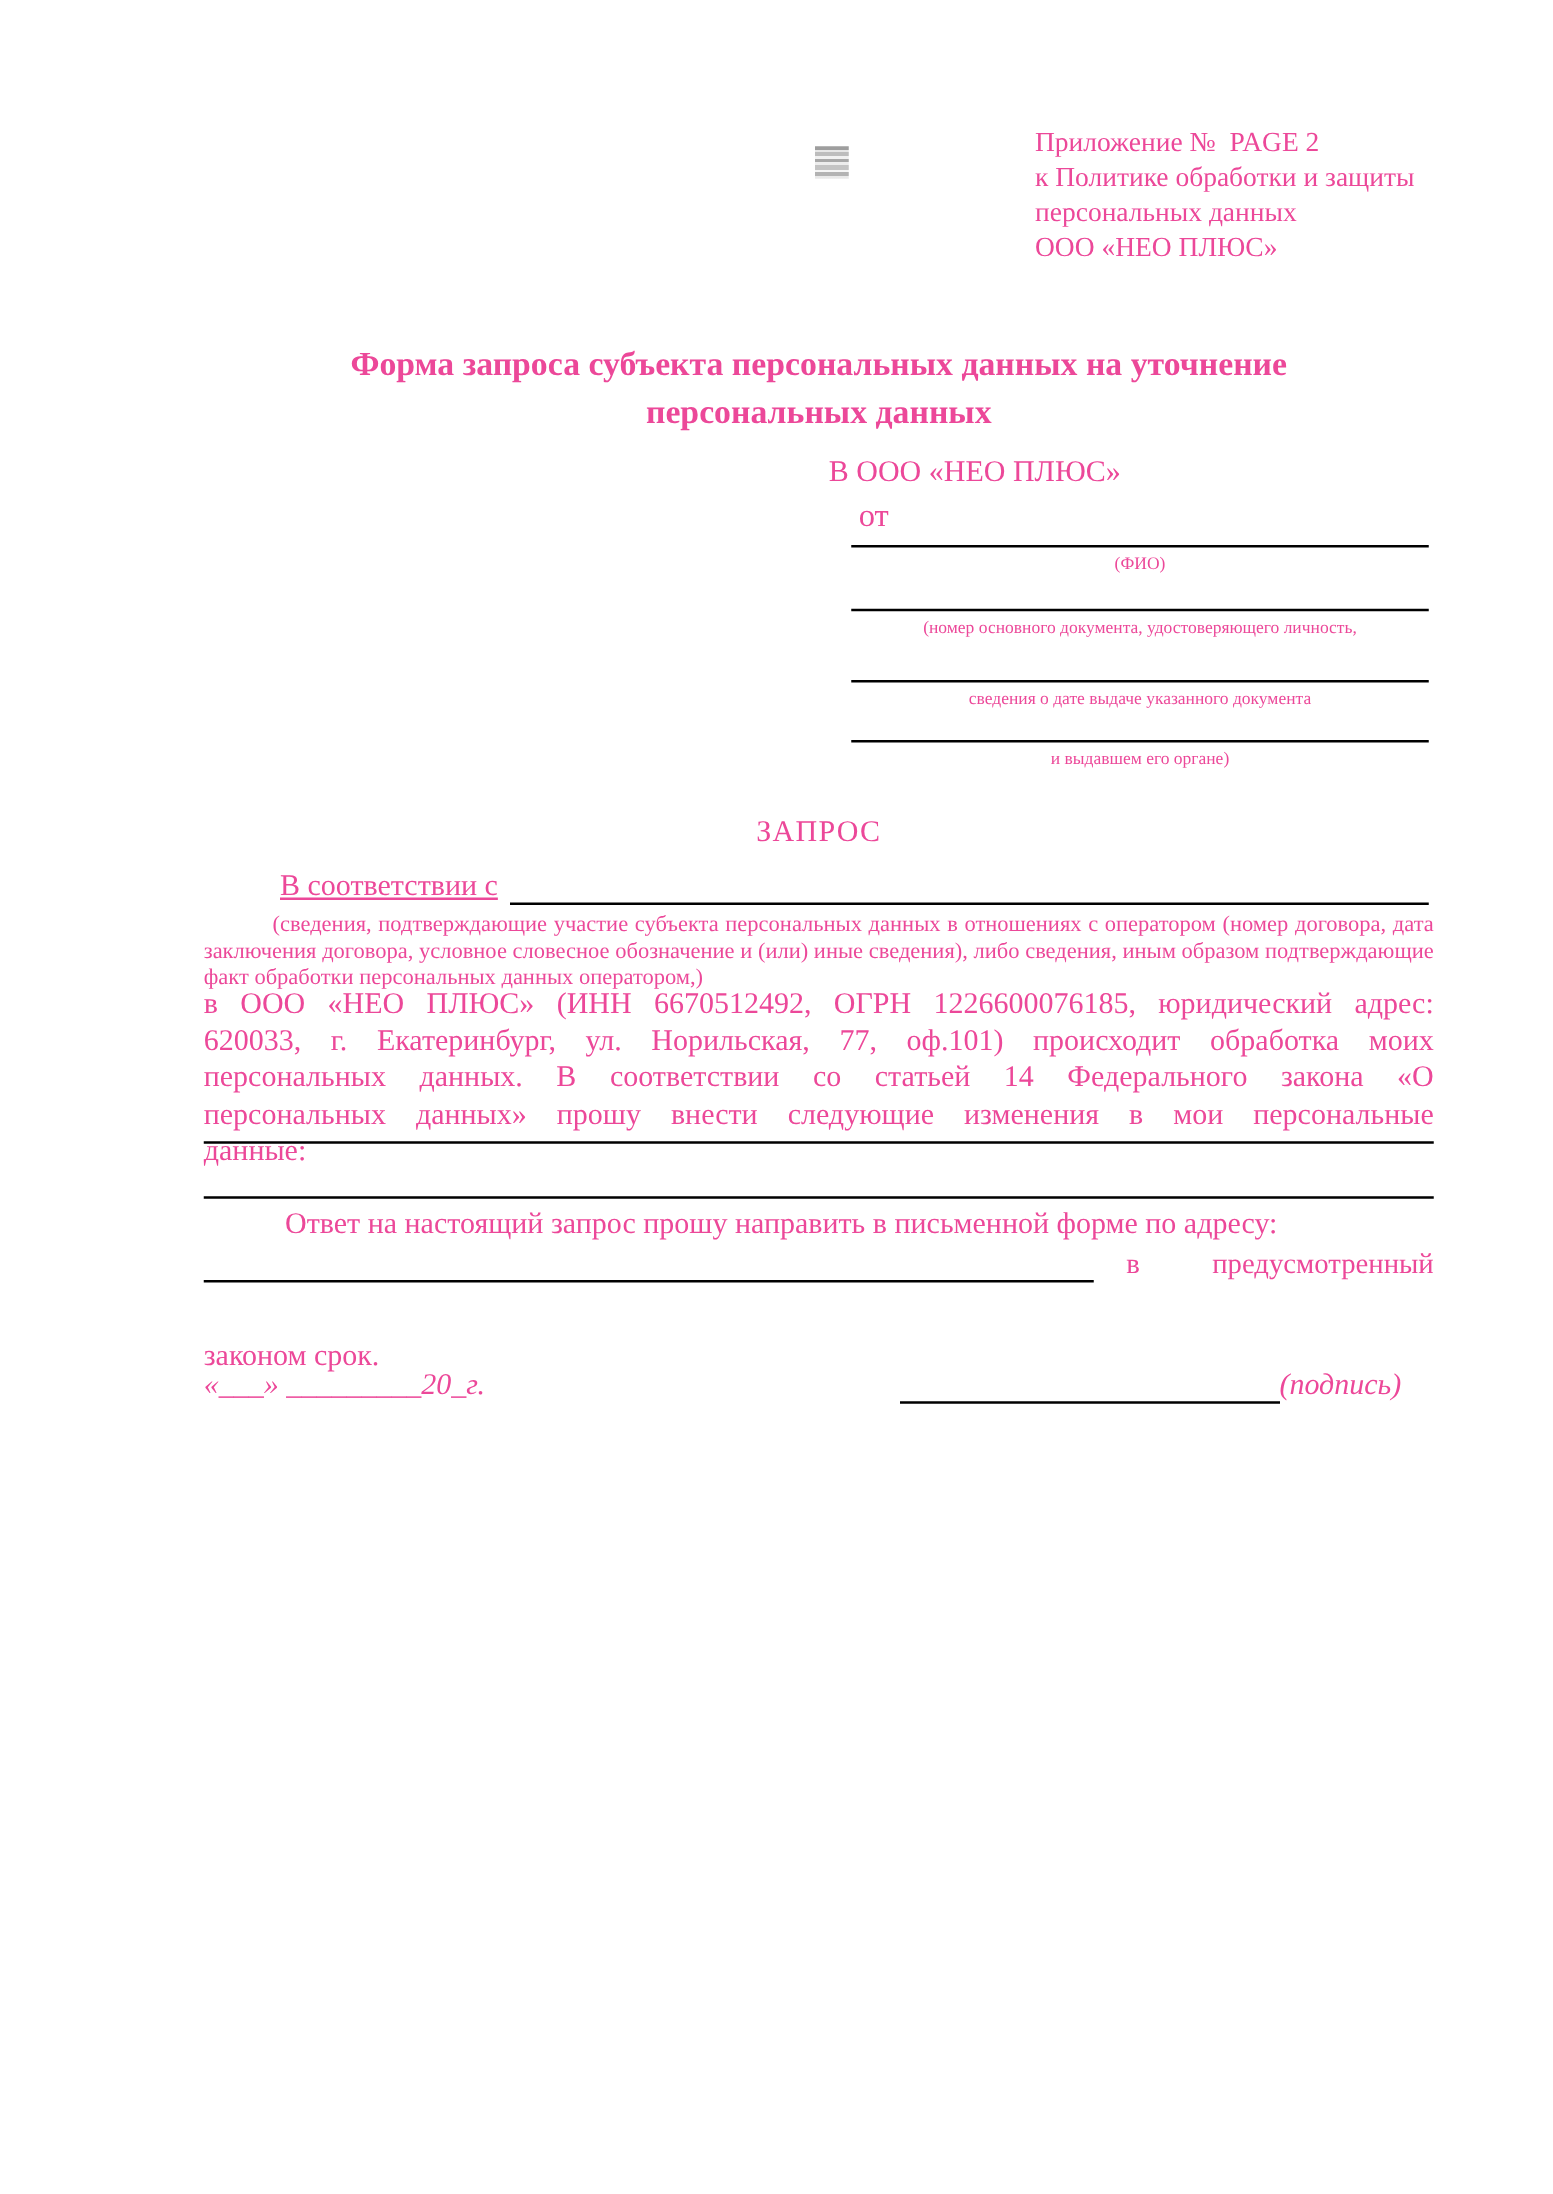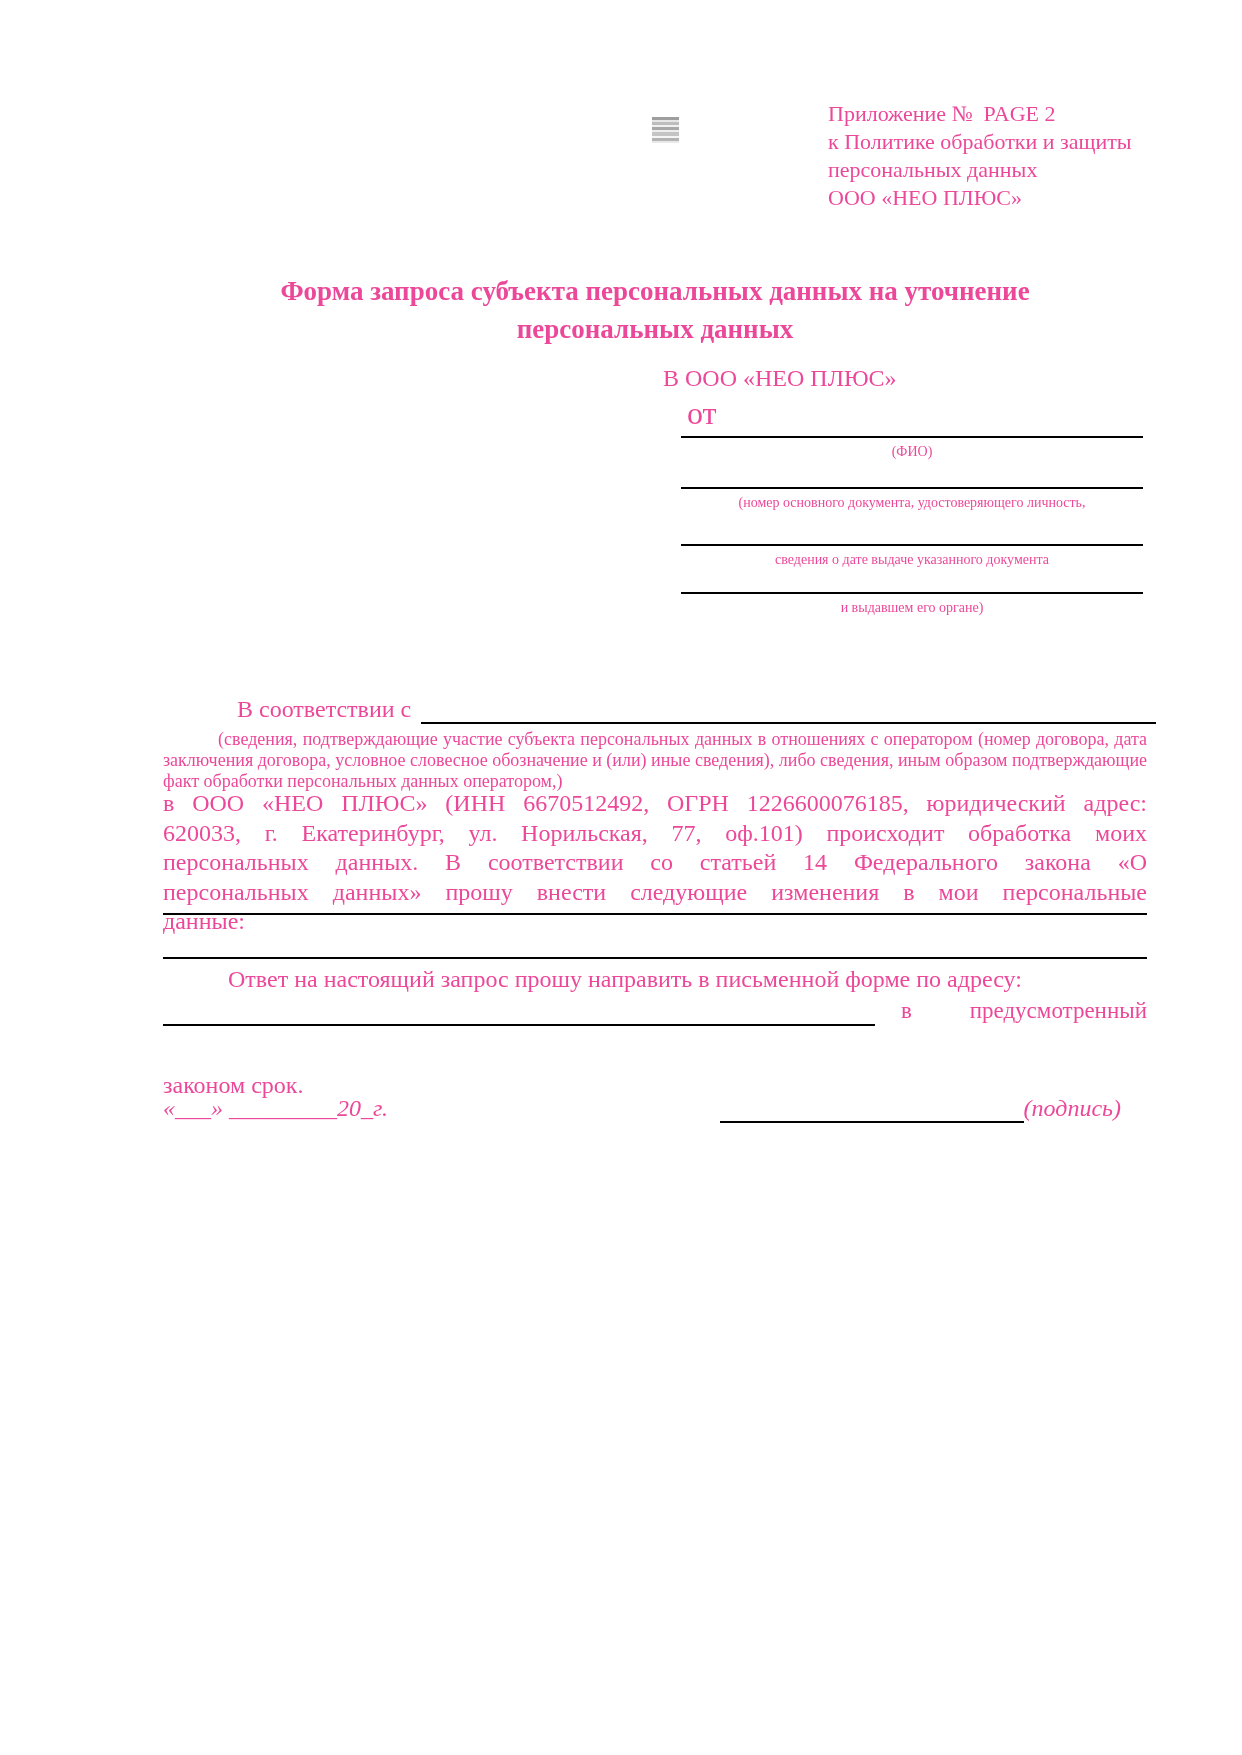--- a/index.html
+++ b/index.html
@@ -28,37 +28,37 @@
       #a8a8a8 10px 13px,#ededed 13px 15px,#c4c4c4 15px 19px,#f5f5f5 19px 21px,
       #b3b3b3 21px 24px,#e9e9e9 24px 26px);
   }
 
   .title{
     position:absolute;left:245px;top:240px;width:820px;
     text-align:center;font-weight:bold;font-size:27px;line-height:38px;margin-top:32px;
   }
 
   .recipient{position:absolute;left:663px;top:363px;font-size:24px;line-height:30px;}
-  .from-label{position:absolute;left:687px;top:398px;font-size:32px;line-height:30px;text-align:center;}
+  .from-label{position:absolute;left:687px;top:398px;font-size:26px;line-height:30px;text-align:center;}
 
   .fields{position:absolute;left:681px;top:410px;width:462px;}
   .field-blank{border-bottom:2.5px solid #000;}
   .field-caption{
     text-align:center;font-size:14px;line-height:21px;padding-top:3px;
   }
   .h26{height:26px}.h25{height:25px}.h31{height:31px}.h22{height:22px}
 
   .request-heading{
     position:absolute;left:163px;top:653px;width:984px;
     text-align:center;font-size:24px;letter-spacing:1px;
   }
 
   .intro-line{
-    position:absolute;left:172px;top:694px;width:984px;
-    display:flex;font-size:24px;line-height:30px;
+    position:absolute;left:159px;top:694px;width:984px;
+    display:flex;font-size:24px;line-height:30px;text-decoration:underline;
   }
   .intro-text{padding-left:65px;white-space:nowrap;}
   .fill-line{flex:1;border-bottom:2.5px solid #000;margin-left:10px;}
 
   .fine-print{
     position:absolute;left:163px;top:729px;width:984px;
     font-size:18px;line-height:21px;text-align:justify;text-indent:55px;
   }
 
   .body-par{
@@ -116,20 +116,21 @@
     <div class="field-blank h26"></div>
     <div class="field-caption">(ФИО)</div>
     <div class="field-blank h25"></div>
     <div class="field-caption">(номер основного документа, удостоверяющего личность,</div>
     <div class="field-blank h31"></div>
     <div class="field-caption">сведения о дате выдаче указанного документа</div>
     <div class="field-blank h22"></div>
     <div class="field-caption">и выдавшем его органе)</div>
   </div>
 
+  <div class="request-heading">ЗАПРОС</div>
 
   <div class="intro-line">
     <span class="intro-text">В соответствии с</span>
     <span class="fill-line"></span>
   </div>
 
   <div class="fine-print">(сведения, подтверждающие участие субъекта персональных данных в отношениях с оператором (номер договора, дата заключения договора, условное словесное обозначение и (или) иные сведения), либо сведения, иным образом подтверждающие факт обработки персональных данных оператором,)</div>
 
   <div class="body-par">в ООО «НЕО ПЛЮС» (ИНН 6670512492, ОГРН 1226600076185, юридический адрес: 620033, г. Екатеринбург, ул. Норильская, 77, оф.101) происходит обработка моих персональных данных. В соответствии со статьей 14 Федерального закона «О персональных данных» прошу внести следующие изменения в мои персональные данные:</div>
 

